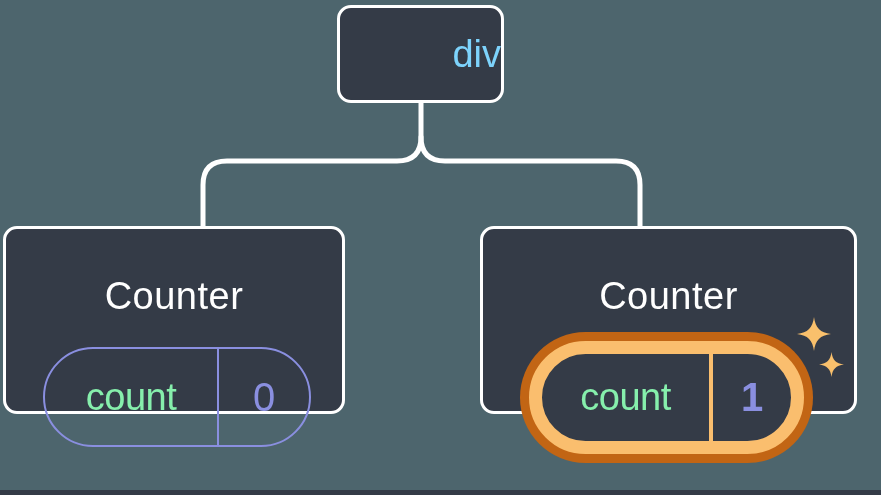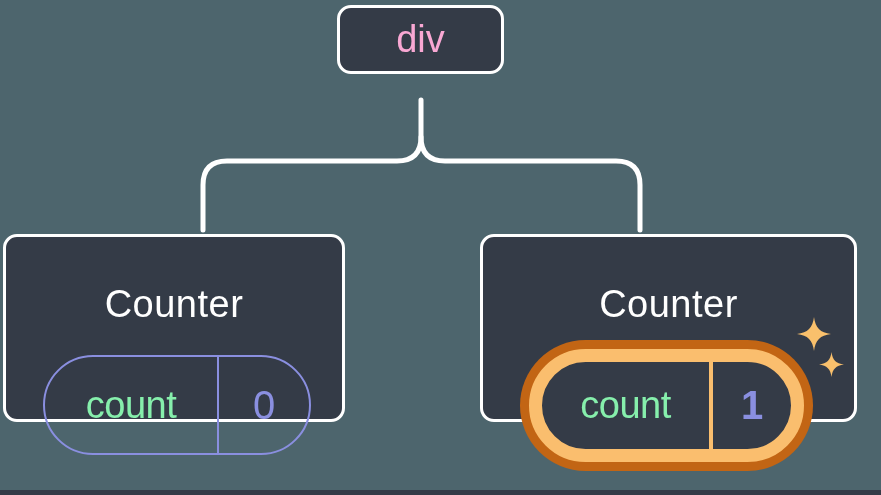--- a/index.html
+++ b/index.html
@@ -14,25 +14,25 @@
   .connectors path { stroke: #FFFFFF; stroke-width: 5; fill: none; stroke-linecap: round; stroke-linejoin: round; }
 
   .node-box {
     position: absolute;
     background: #343B47;
     border: 3px solid #FFFFFF;
     border-radius: 14px;
     box-sizing: border-box;
   }
   .root-node {
-    left: 337px; top: 5px; width: 167px; height: 69px;
-    display: flex; align-items: center; justify-content: center;
-    color: #f9a8d4; font-size: 38px;
+    left: 337px; top: 5px; width: 167px; height: 98px;
+    display: flex; align-items: center; justify-content: flex-end;
+    color: #7dd3fc; font-size: 38px;
   }
-  .card { top: 226px; width: 342px; height: 188px; margin-top: 8px; }
+  .card { top: 226px; width: 342px; height: 188px; }
   .card.left  { left: 3px; }
   .card.right { left: 480px; width: 377px; }
 
   .card-title {
     position: absolute; left: 0; top: 46px; width: 100%;
     text-align: center; color: #FFFFFF; font-size: 38px; letter-spacing: 0.5px;
   }
 
   .pill {
     position: absolute; left: 37px; top: 118px;

